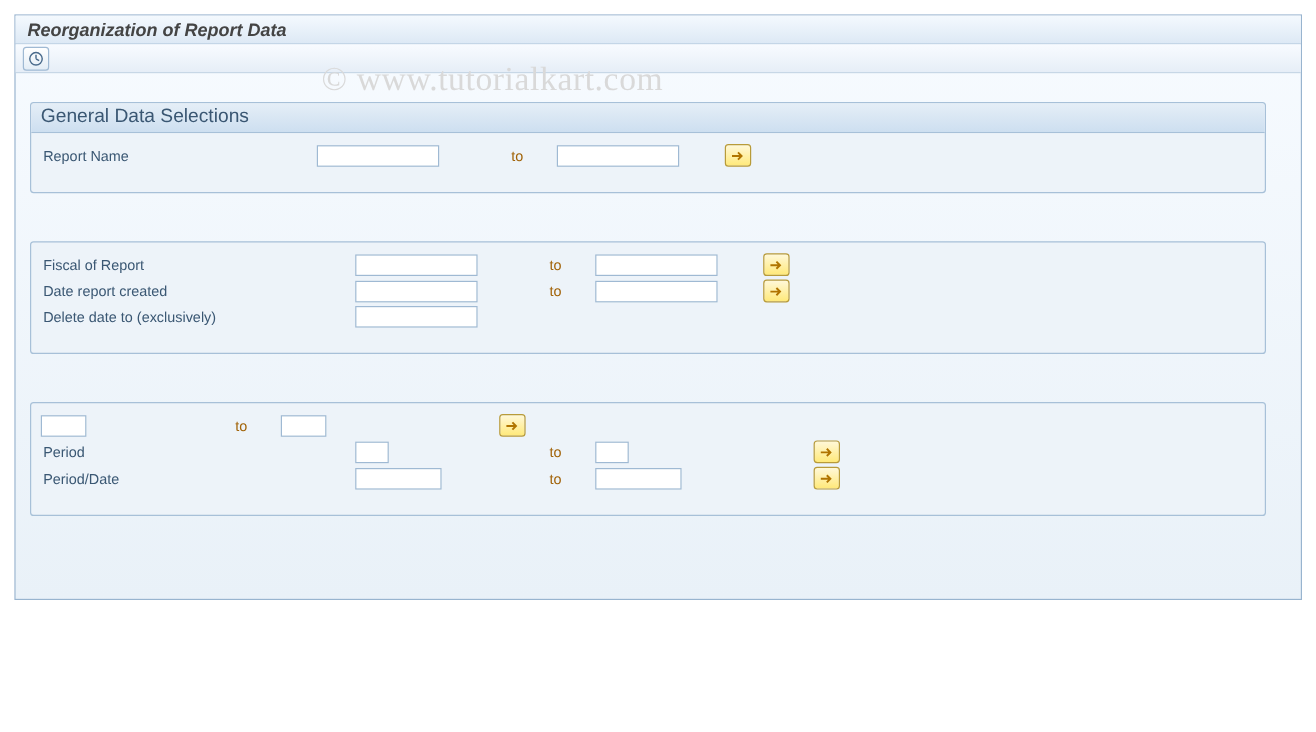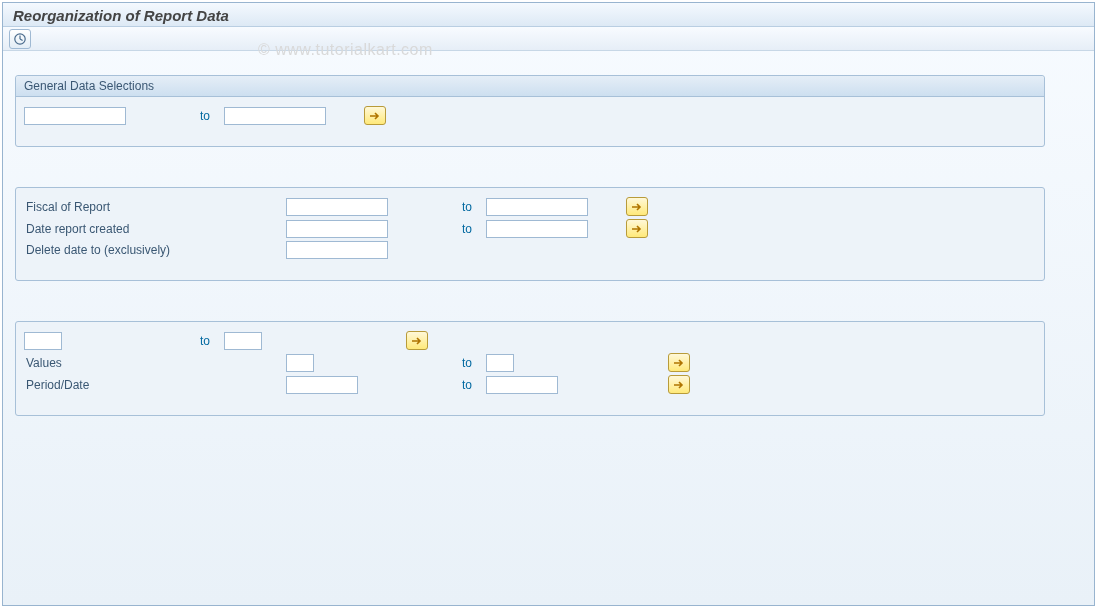--- a/index.html
+++ b/index.html
@@ -7,22 +7,22 @@
       font-family: Arial, Helvetica, sans-serif;
       font-size: 12px;
       color:#333;
       background:#fff;
       width:1097px;
       height:610px;
       overflow:hidden;
     }
     .outer {
       border:1px solid #98b4cf;
-      margin:2px;
-      height:604px;
+      margin:12px;
+      height:488px;
       background: linear-gradient(#f7fbff, #e9f1f8);
       position:relative;
     }
     .title-bar {
       background: linear-gradient(#f4f9fe, #dde9f5);
       border-bottom:1px solid #b9cee2;
       padding:4px 10px 2px 10px;
       font-size:15px;
       font-weight:bold;
       font-style: italic;
@@ -45,36 +45,37 @@
       cursor:pointer;
     }
     .content {
       padding:24px 12px 12px 12px;
       position:relative;
     }
     .watermark {
       position:absolute;
       top:38px; left:255px;
       color:#d9d9d9;
-      font-size:16px;
+      font-size:28px;
       font-weight:normal;
       letter-spacing:0.5px;
       pointer-events:none;
+      font-family:Liberation Serif, serif;
     }
     .group {
       border:1px solid #a7c0d8;
       border-radius:3px;
       background:#edf3f9;
       margin-bottom:40px;
     }
     .group-header {
       background: linear-gradient(#e5eef7,#cddff0);
       border-bottom:1px solid #a7c0d8;
       padding:3px 8px;
-      font-size:12px;
+      font-size:16px;
       color:#3a5773;
       border-radius:3px 3px 0 0;
     }
     .group-body {
       padding:6px 8px 18px 8px;
     }
     .row {
       display:flex;
       align-items:center;
       margin:3px 0;
@@ -90,22 +91,21 @@
       background:#fff;
       padding:0 3px;
       font-size:12px;
     }
     .w-med { width:102px; }
     .w-small { width:38px; }
     .w-period { width:72px; }
     .to-lbl {
       width:60px;
       padding-left:22px;
-      color:#0369a1;
-      text-align:center;
+      color:#a16207;
     }
     .multi-btn {
       width:22px; height:19px;
       border:1px solid #b89b3a;
       border-radius:3px;
       background:linear-gradient(#fff8d8,#ffe97a);
       display:flex;align-items:center;justify-content:center;
       cursor:pointer;
       margin-left:0;
     }
@@ -131,20 +131,21 @@
   </div>
 
   <div class="watermark">© www.tutorialkart.com</div>
 
   <div class="content">
 
     <div class="group" style="width:1030px;">
       <div class="group-header">General Data Selections</div>
       <div class="group-body">
         <div class="row">
+          <div class="lbl">Report Name</div>
           <div class="col-from">
               <input class="input w-med" style="">
             </div>
           <div class="to-lbl">to</div>
           <div class="col-to">
               <input class="input w-med" style="">
             </div>
           <div class="col-btn">
             <div class="multi-btn">
               <svg viewBox="0 0 12 10">
@@ -213,21 +214,21 @@
             </div>
           <div class="col-btn" style="margin-left:42px;">
             <div class="multi-btn">
               <svg viewBox="0 0 12 10">
                   <path d="M1 5 H8 M6 2 L9 5 L6 8" fill="none" stroke="#b07400" stroke-width="1.6"></path>
                 </svg>
             </div>
           </div>
         </div>
         <div class="row">
-          <div class="lbl" style="width:262px">Values</div>
+          <div class="lbl" style="width:262px">Period</div>
           <div class="col-from">
               <input class="input" style="width: 28px;">
             </div>
           <div class="to-lbl">to</div>
           <div class="col-to">
               <input class="input" style="width: 28px;">
             </div>
           <div class="col-btn" style="margin-left:42px;">
             <div class="multi-btn">
               <svg viewBox="0 0 12 10">

